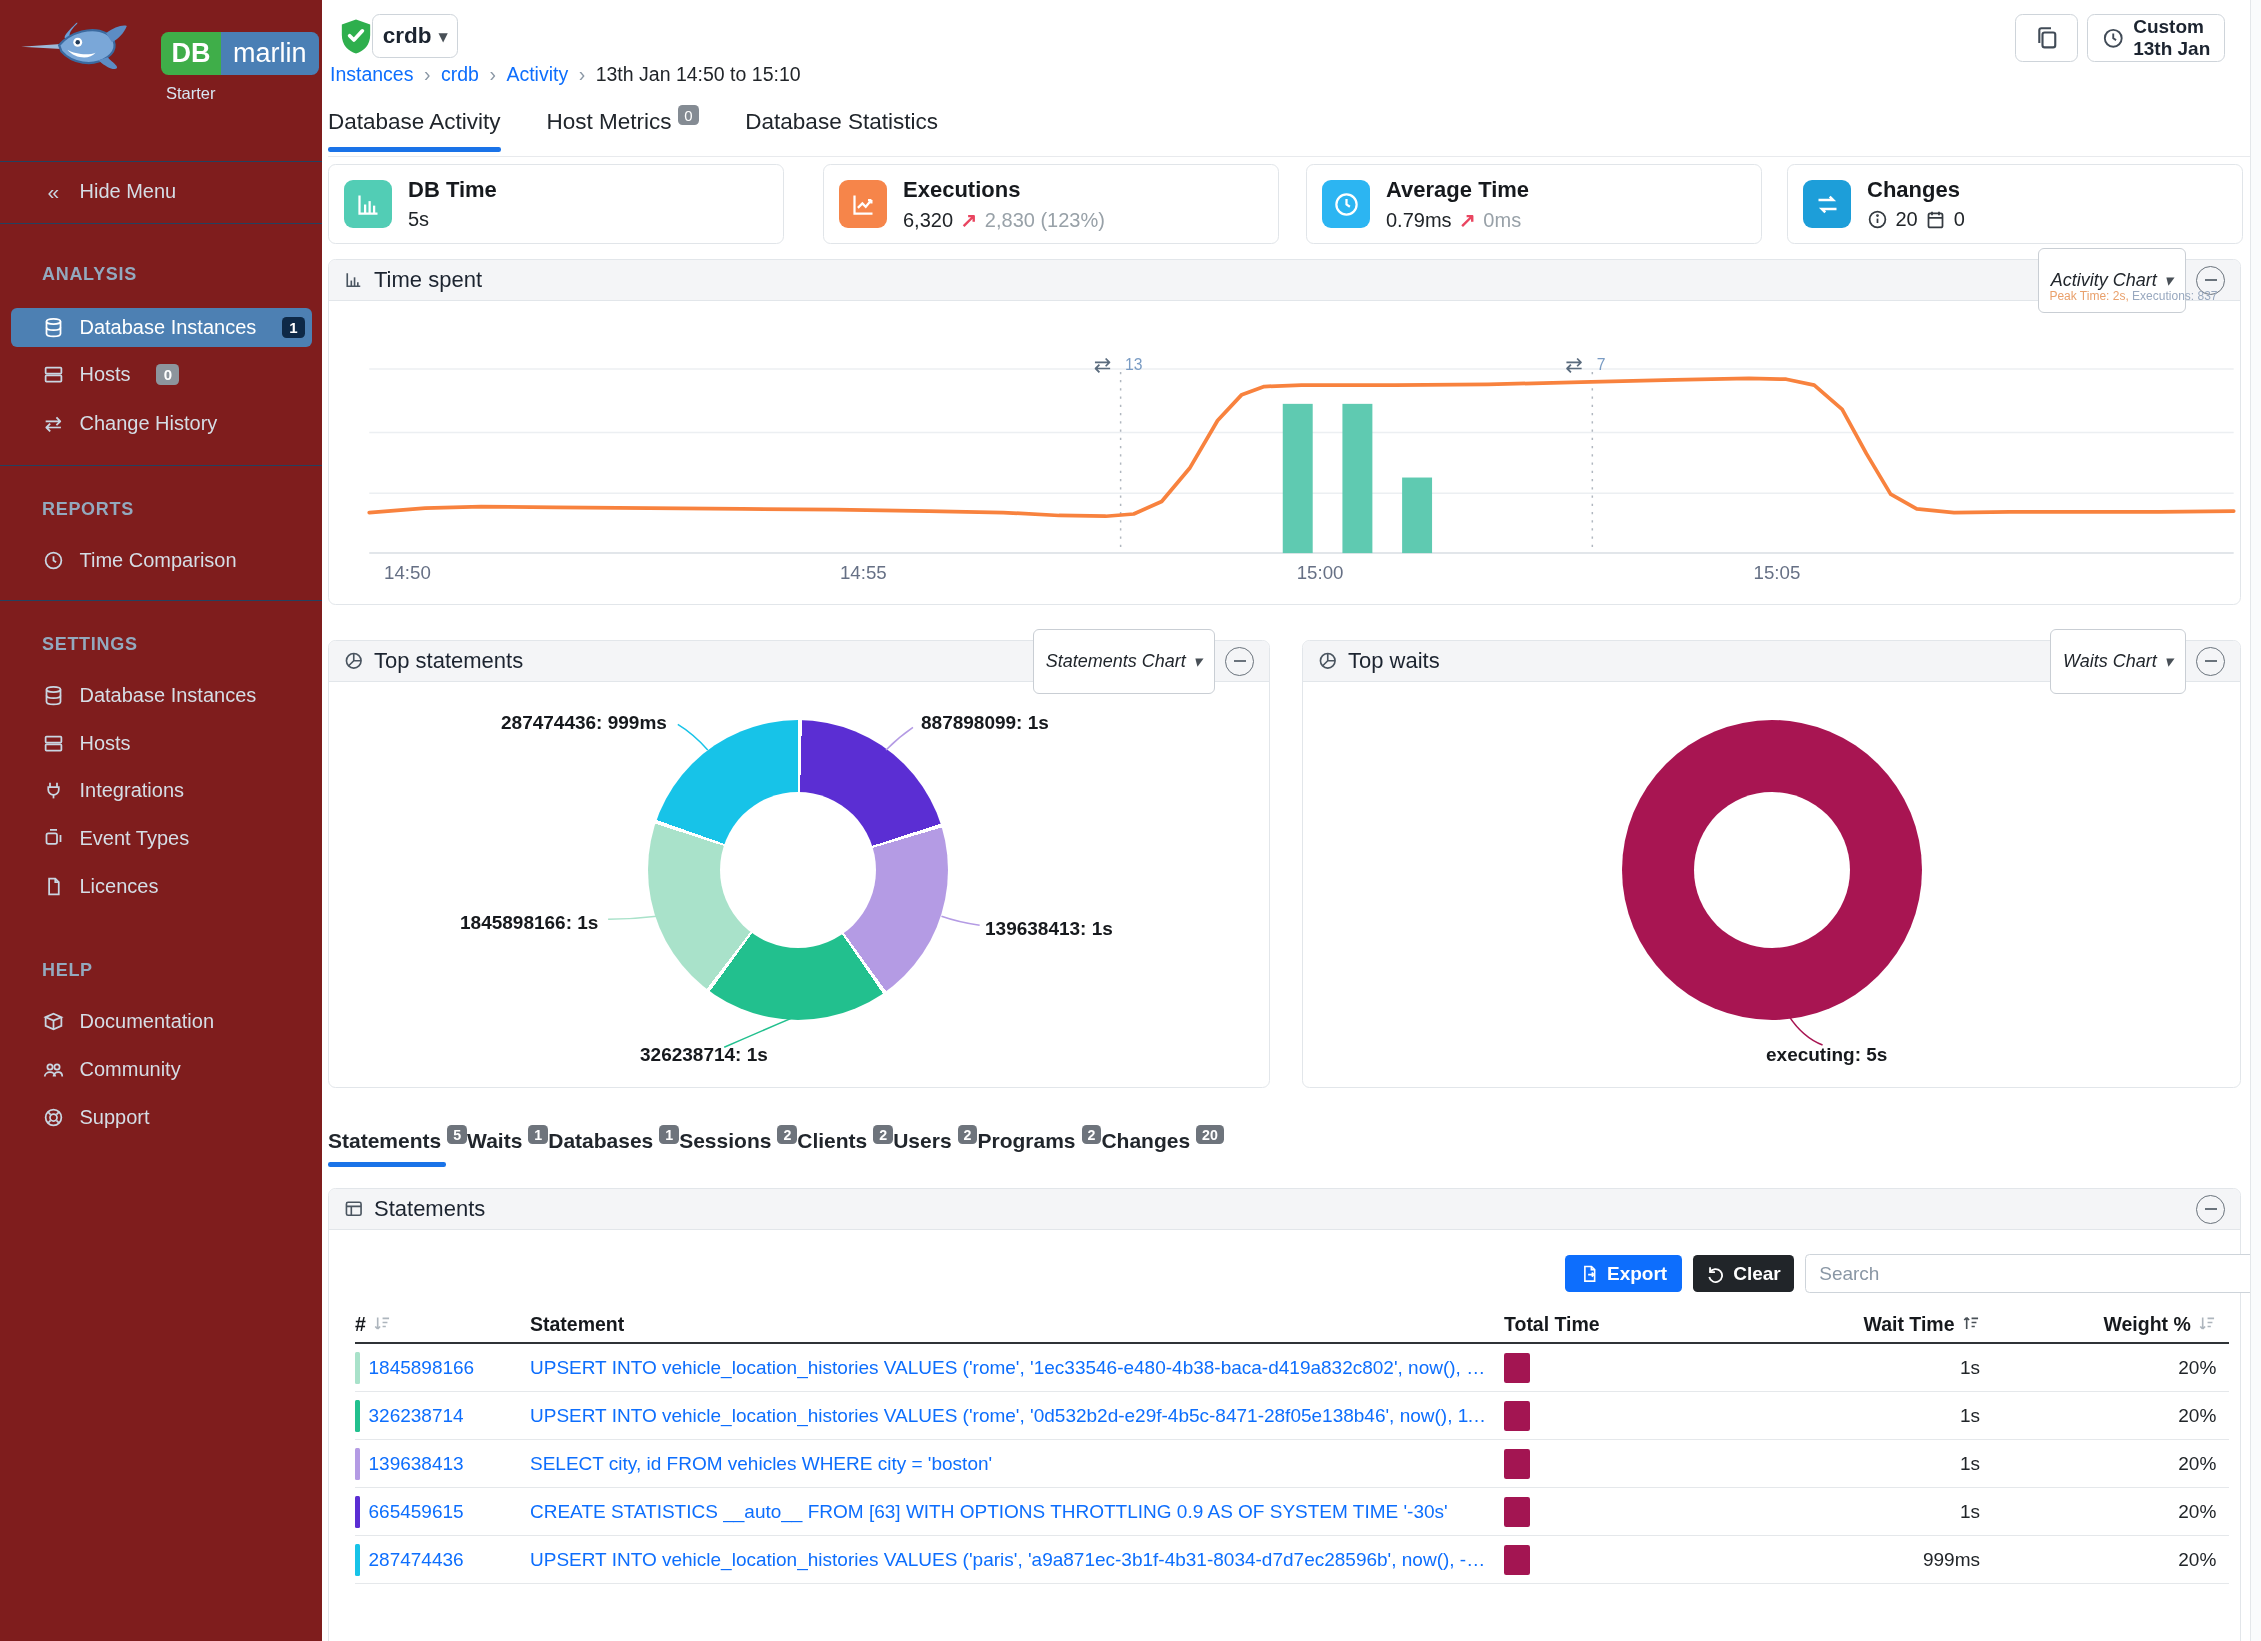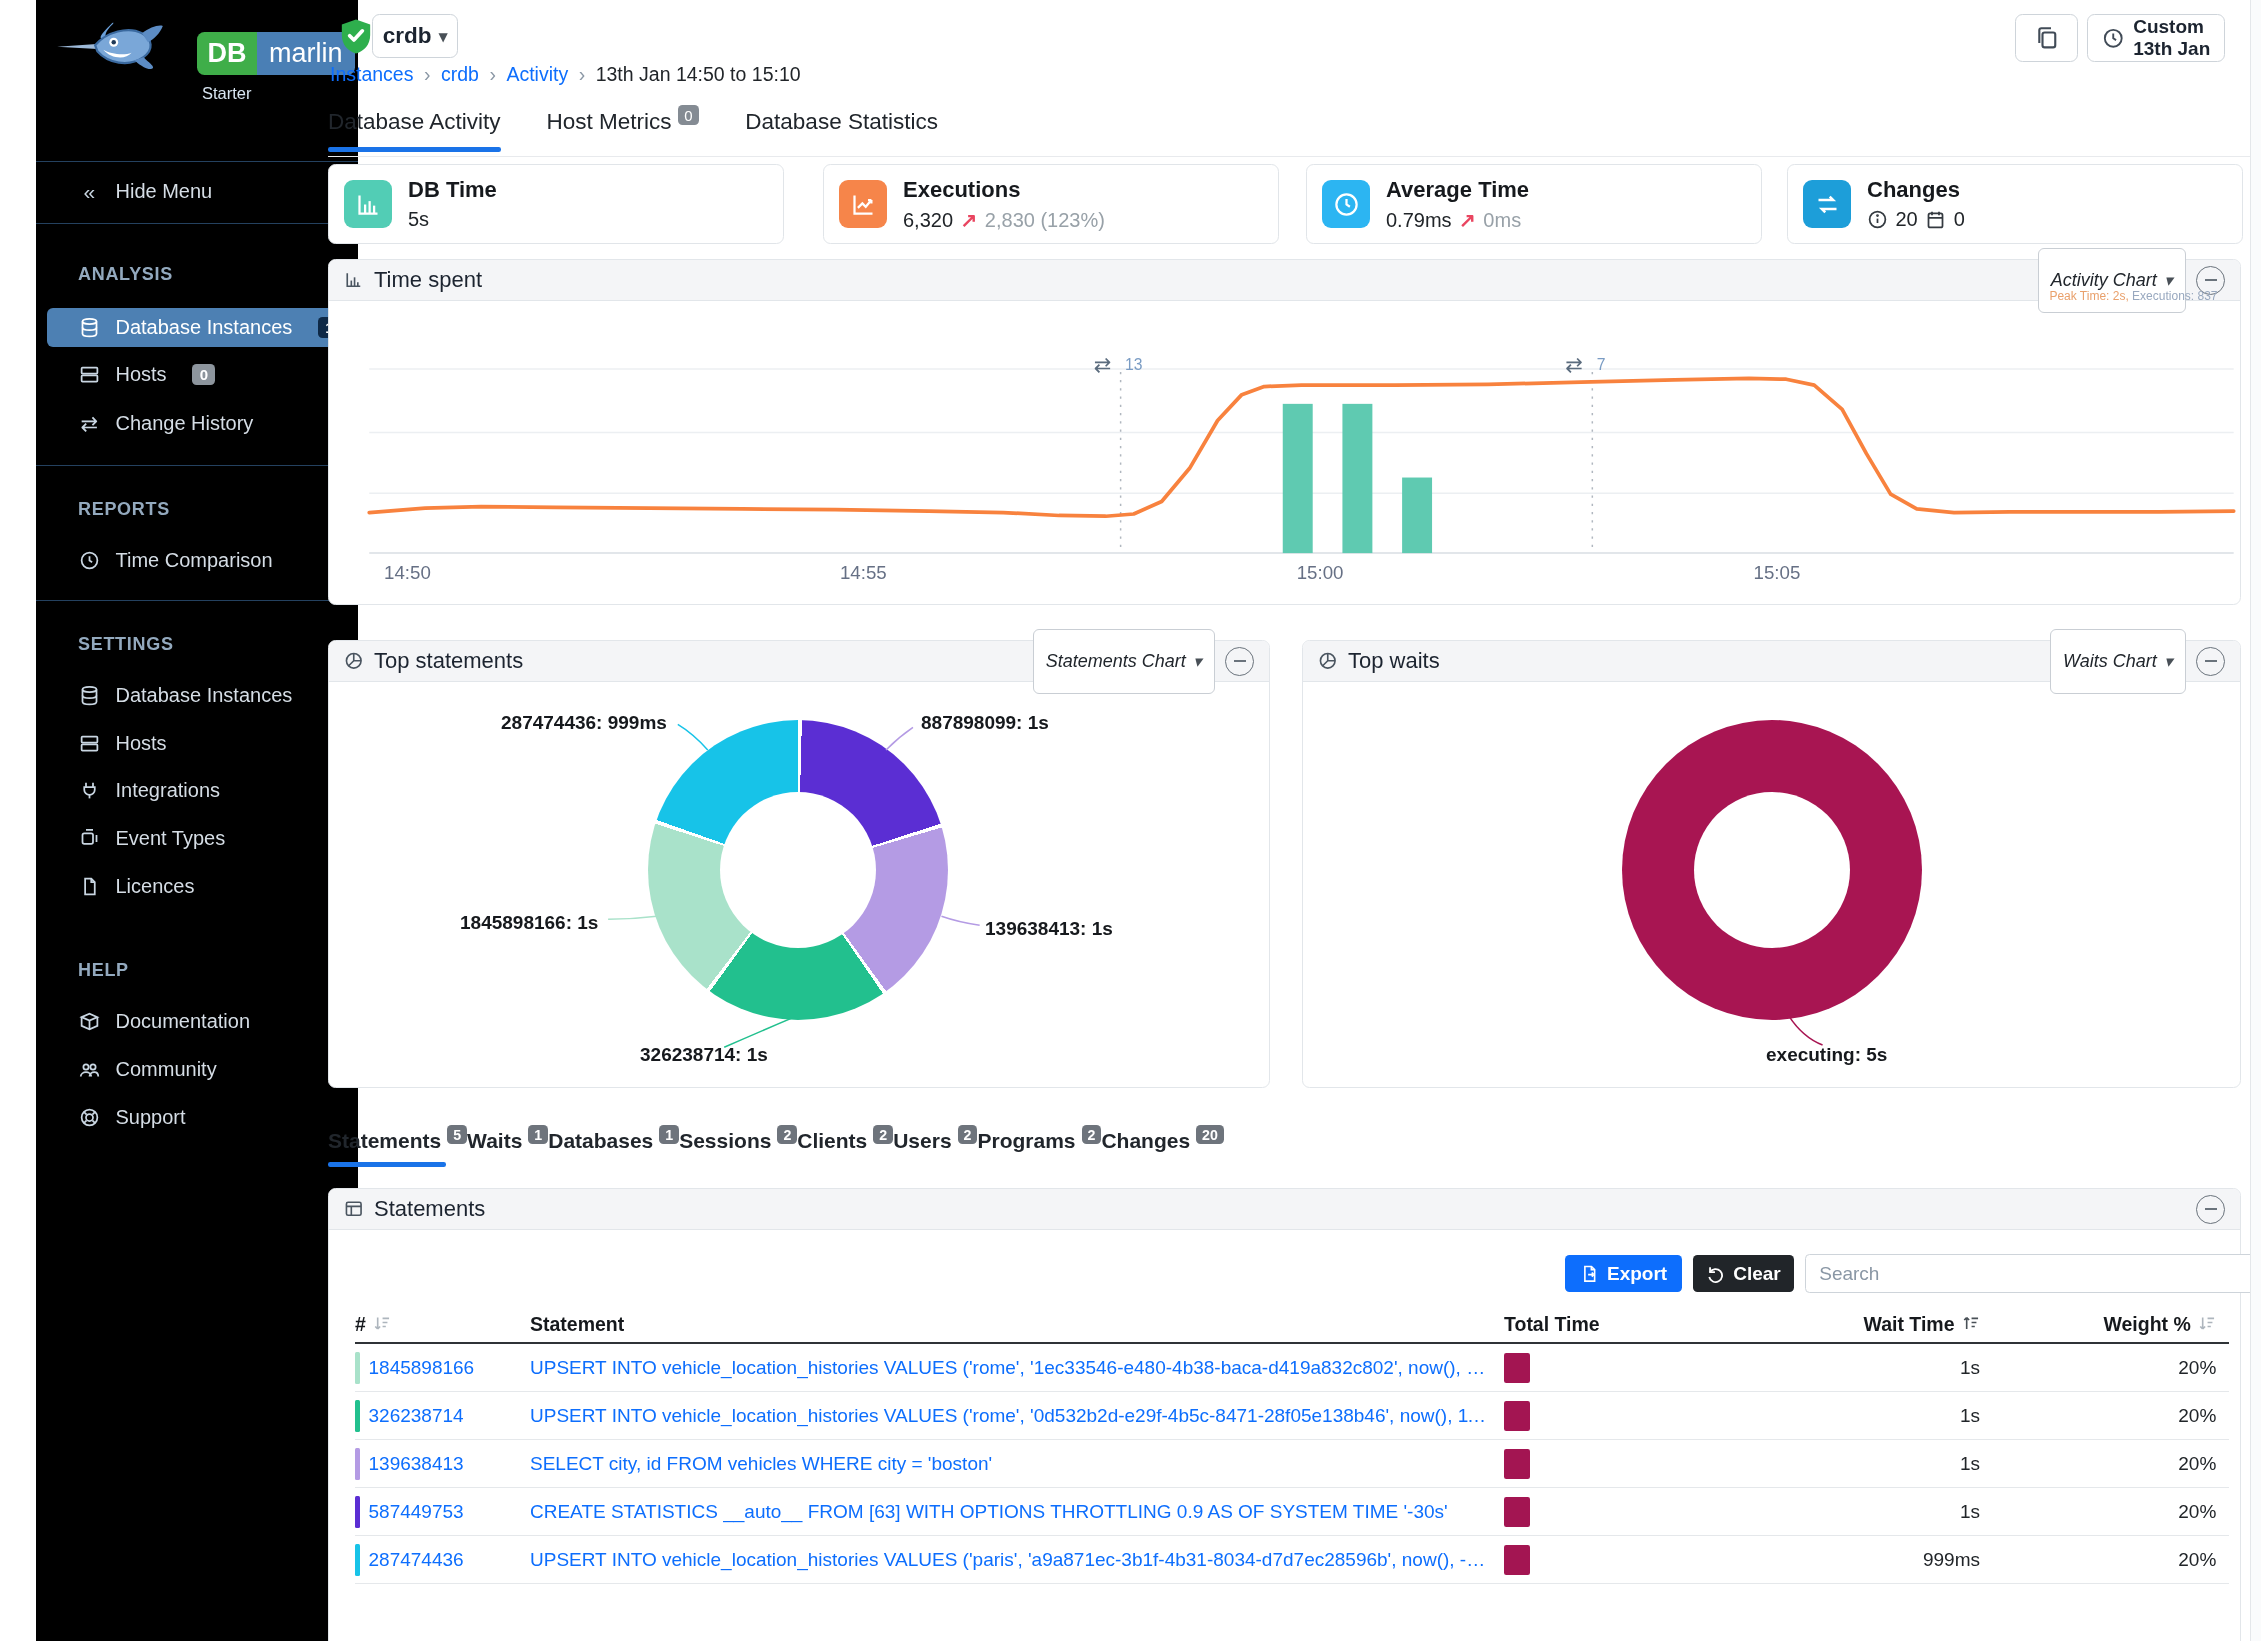--- a/index.html
+++ b/index.html
@@ -1,20 +1,20 @@
 <!DOCTYPE html>
 <html style="font-size:12px"><head>
 <meta charset="utf-8">
 <style>
   html,body{margin:0;padding:0;background:#ffffff;}
   #app{position:relative;width:2261px;height:1642px;overflow:hidden;background:#fff;
        font-family:"Liberation Sans",sans-serif;color:#1c2430;}
   .abs{position:absolute;}
   
-  #sidebar{position:absolute;left:0;top:0;width:322px;height:1642px;background:#000000;margin-left:36px;}
+  #sidebar{position:absolute;left:0;top:0;width:322px;height:1642px;background:#7f1d1d;}
   .sdivider{position:absolute;left:0;width:322px;height:0.7px;background:#24415f;}
   .slogo-pill{position:absolute;left:161px;top:31.5px;height:43px;display:flex;border-radius:7.5px;overflow:hidden;}
   .slogo-db{background:#3fae49;color:#fff;font-weight:bold;font-size:27px;display:flex;align-items:center;padding:0 10.5px;}
   .slogo-marlin{background:#4a7fb5;color:#fff;font-size:27px;display:flex;align-items:center;padding:0 12px;}
   .sedition{position:absolute;left:166px;top:84px;font-size:16.5px;color:#d9e6f2;}
   .sitem{position:absolute;left:0;width:322px;height:39px;display:flex;align-items:center;gap:15px;
          padding-left:42px;box-sizing:border-box;color:#d5dde5;font-size:20px;cursor:pointer;}
   .sitem .sicon{width:22.5px;height:22.5px;flex:0 0 22.5px;display:flex;align-items:center;justify-content:center;color:#c9d6e2;font-size:21px;}
   .sactive{left:10.5px;width:301px;background:#4d80b3;border-radius:6px;color:#ffffff;padding-left:31.5px;}
   .ssection{position:absolute;left:42px;color:#93a9be;font-size:18px;letter-spacing:0.7px;font-weight:bold;}
@@ -547,21 +547,21 @@
           <a class="c c-id">139638413</a>
           <a class="c c-stmt">SELECT city, id FROM vehicles WHERE city = 'boston'</a>
           <span class="c c-tt">
             <span class="ttblock" style="background: rgb(163, 21, 82);"></span>
           </span>
           <span class="c c-wait">1s</span>
           <span class="c c-weight">20%</span>
         </div>
         <div class="srow">
           <span class="idbar" style="background: rgb(91, 46, 211);"></span>
-          <a class="c c-id">587449753</a>
+          <a class="c c-id">665459615</a>
           <a class="c c-stmt">CREATE STATISTICS __auto__ FROM [63] WITH OPTIONS THROTTLING 0.9 AS OF SYSTEM TIME '-30s'</a>
           <span class="c c-tt">
             <span class="ttblock" style="background: rgb(163, 21, 82);"></span>
           </span>
           <span class="c c-wait">1s</span>
           <span class="c c-weight">20%</span>
         </div>
         <div class="srow">
           <span class="idbar" style="background: rgb(23, 195, 232);"></span>
           <a class="c c-id">287474436</a>

